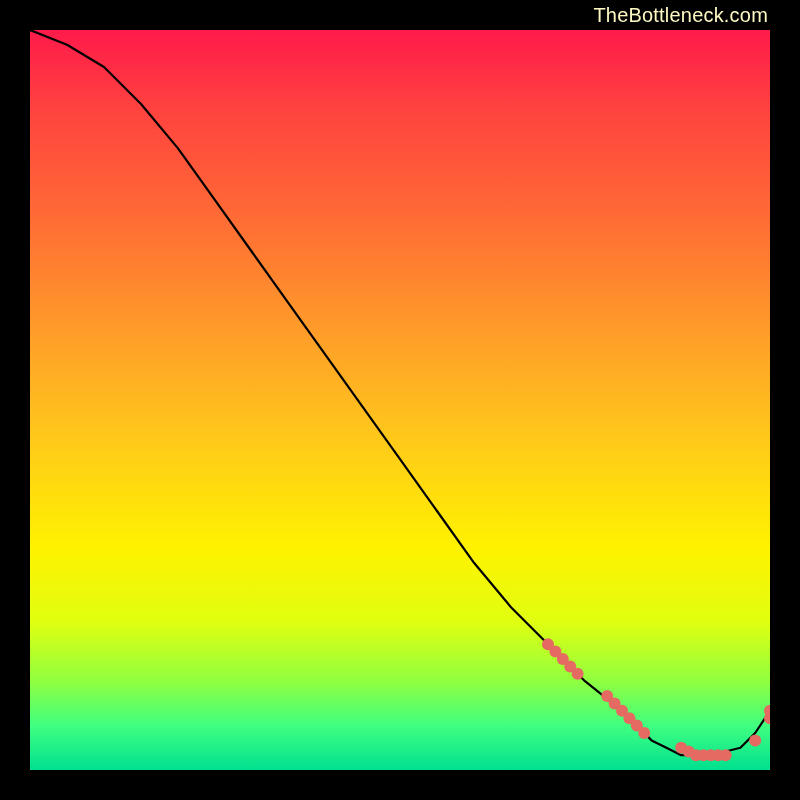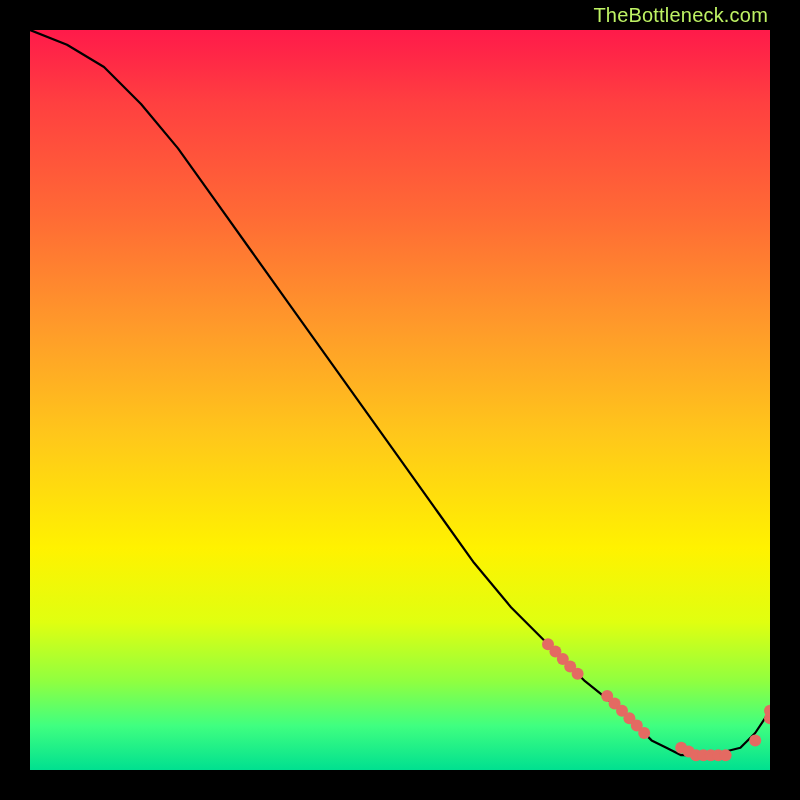--- a/index.html
+++ b/index.html
@@ -50,21 +50,21 @@
     top: 0;
     width: 740px;
     height: 740px;
   }
   .watermark {
     position: absolute;
     top: 4px;
     right: 32px;
     font-family: Arial, Helvetica, sans-serif;
     font-size: 20px;
-    color: #bef264;
+    color: #fef9c3;
     letter-spacing: 0.2px;
   }
 </style>
 </head>
 <body>
 
 <div class="outer">
   <div class="watermark">TheBottleneck.com</div>
   <div class="plot">
     <div class="gradient"></div>

